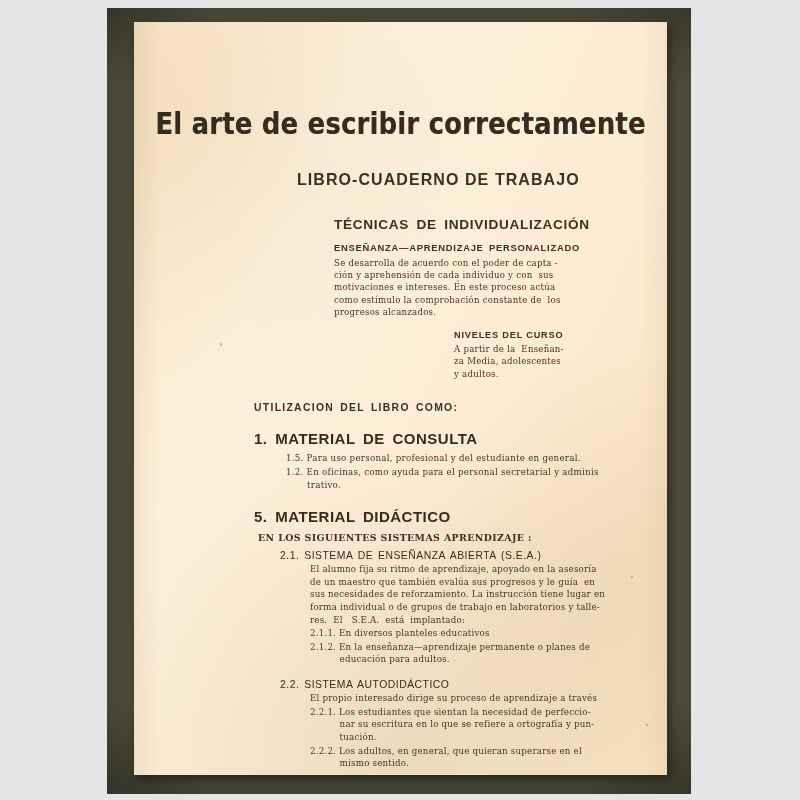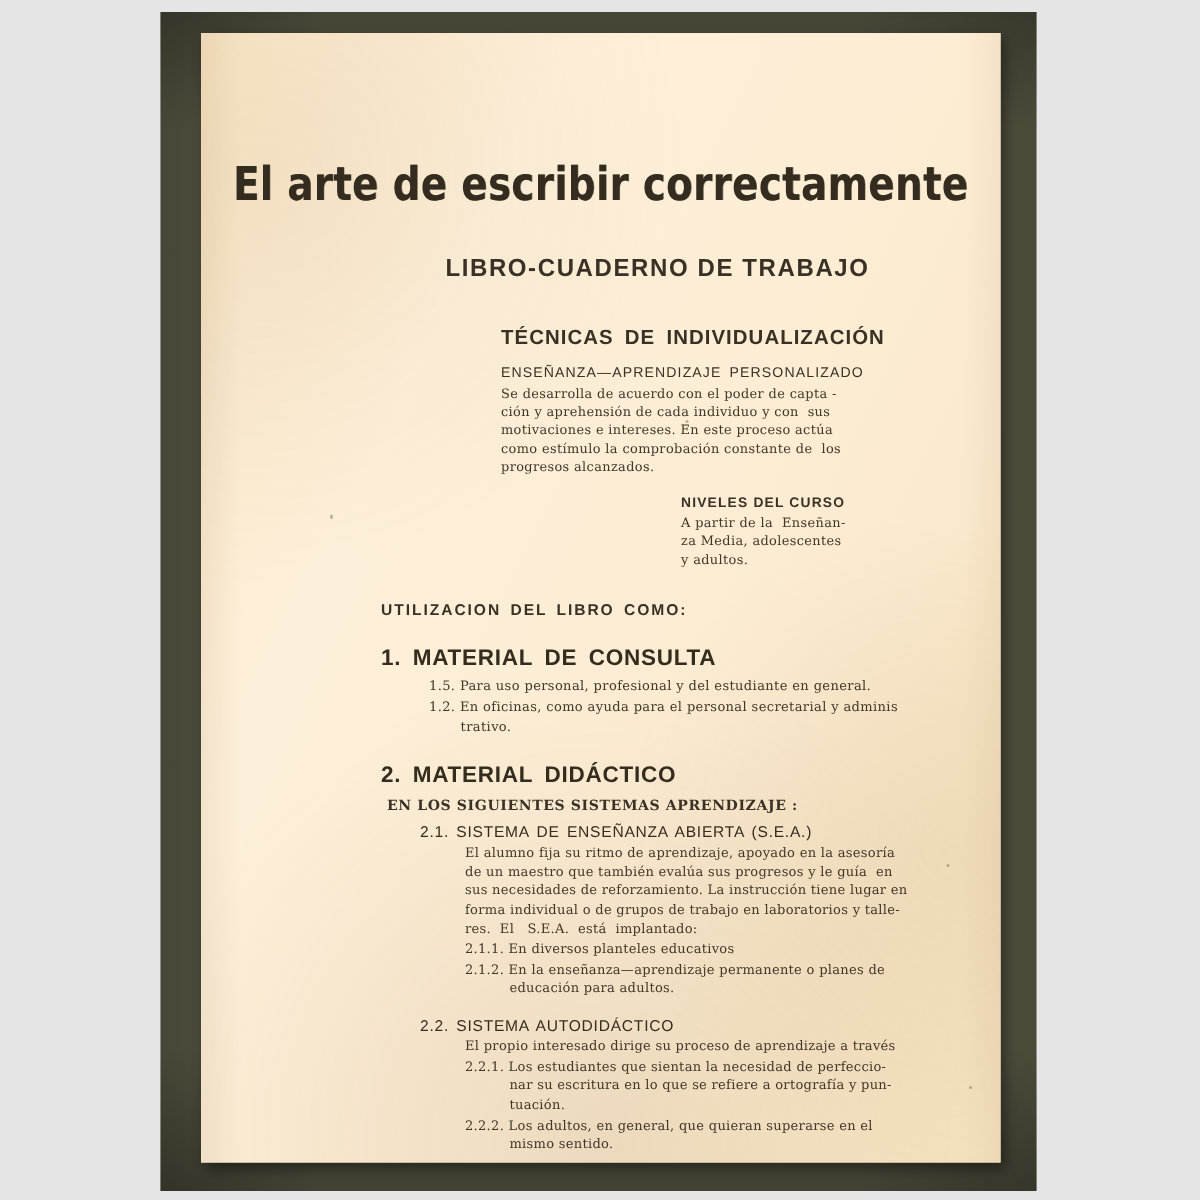--- a/index.html
+++ b/index.html
@@ -113,21 +113,21 @@
     font-size: 13.6px;
     letter-spacing: 0.7px;
     color: #3a3126;
     word-spacing: 3px;
   }
 
   .heading-small {
     margin: 0;
     padding-top: 10px;
     padding-left: 200px;
-    font-weight: 400;
+    font-weight: 700;
     font-size: 9.4px;
     letter-spacing: 0.75px;
     color: #3a3126;
     word-spacing: 2px;
   }
 
   .para-block {
     margin: 0;
     padding-top: 4px;
     padding-left: 200px;
@@ -291,21 +291,21 @@
 
       <h3 class="num-heading-1">1. MATERIAL  DE  CONSULTA</h3>
       <p class="item-l1">
         <span class="ln">1.5. Para uso personal, profesional y del estudiante en general.</span>
       </p>
       <p class="item-l1 tight">
         <span class="ln">1.2. En oficinas, como ayuda para el personal secretarial y adminis</span>
         <span class="ln">       trativo.</span>
       </p>
 
-      <h3 class="num-heading-1">2. MATERIAL  DIDÁCTICO</h3>
+      <h3 class="num-heading-1">5. MATERIAL  DIDÁCTICO</h3>
       <p class="eplabel">EN LOS SIGUIENTES SISTEMAS APRENDIZAJE :</p>
 
       <h4 class="sub-heading">2.1. SISTEMA  DE  ENSEÑANZA  ABIERTA  (S.E.A.)</h4>
       <p class="para-indent">
         <span class="ln">El alumno fija su ritmo de aprendizaje, apoyado en la asesoría</span>
         <span class="ln">de un maestro que también evalúa sus progresos y le guía  en</span>
         <span class="ln">sus necesidades de reforzamiento. La instrucción tiene lugar en</span>
         <span class="ln">forma individual o de grupos de trabajo en laboratorios y talle-</span>
         <span class="ln">res.  El   S.E.A.  está  implantado:</span>
       </p>

